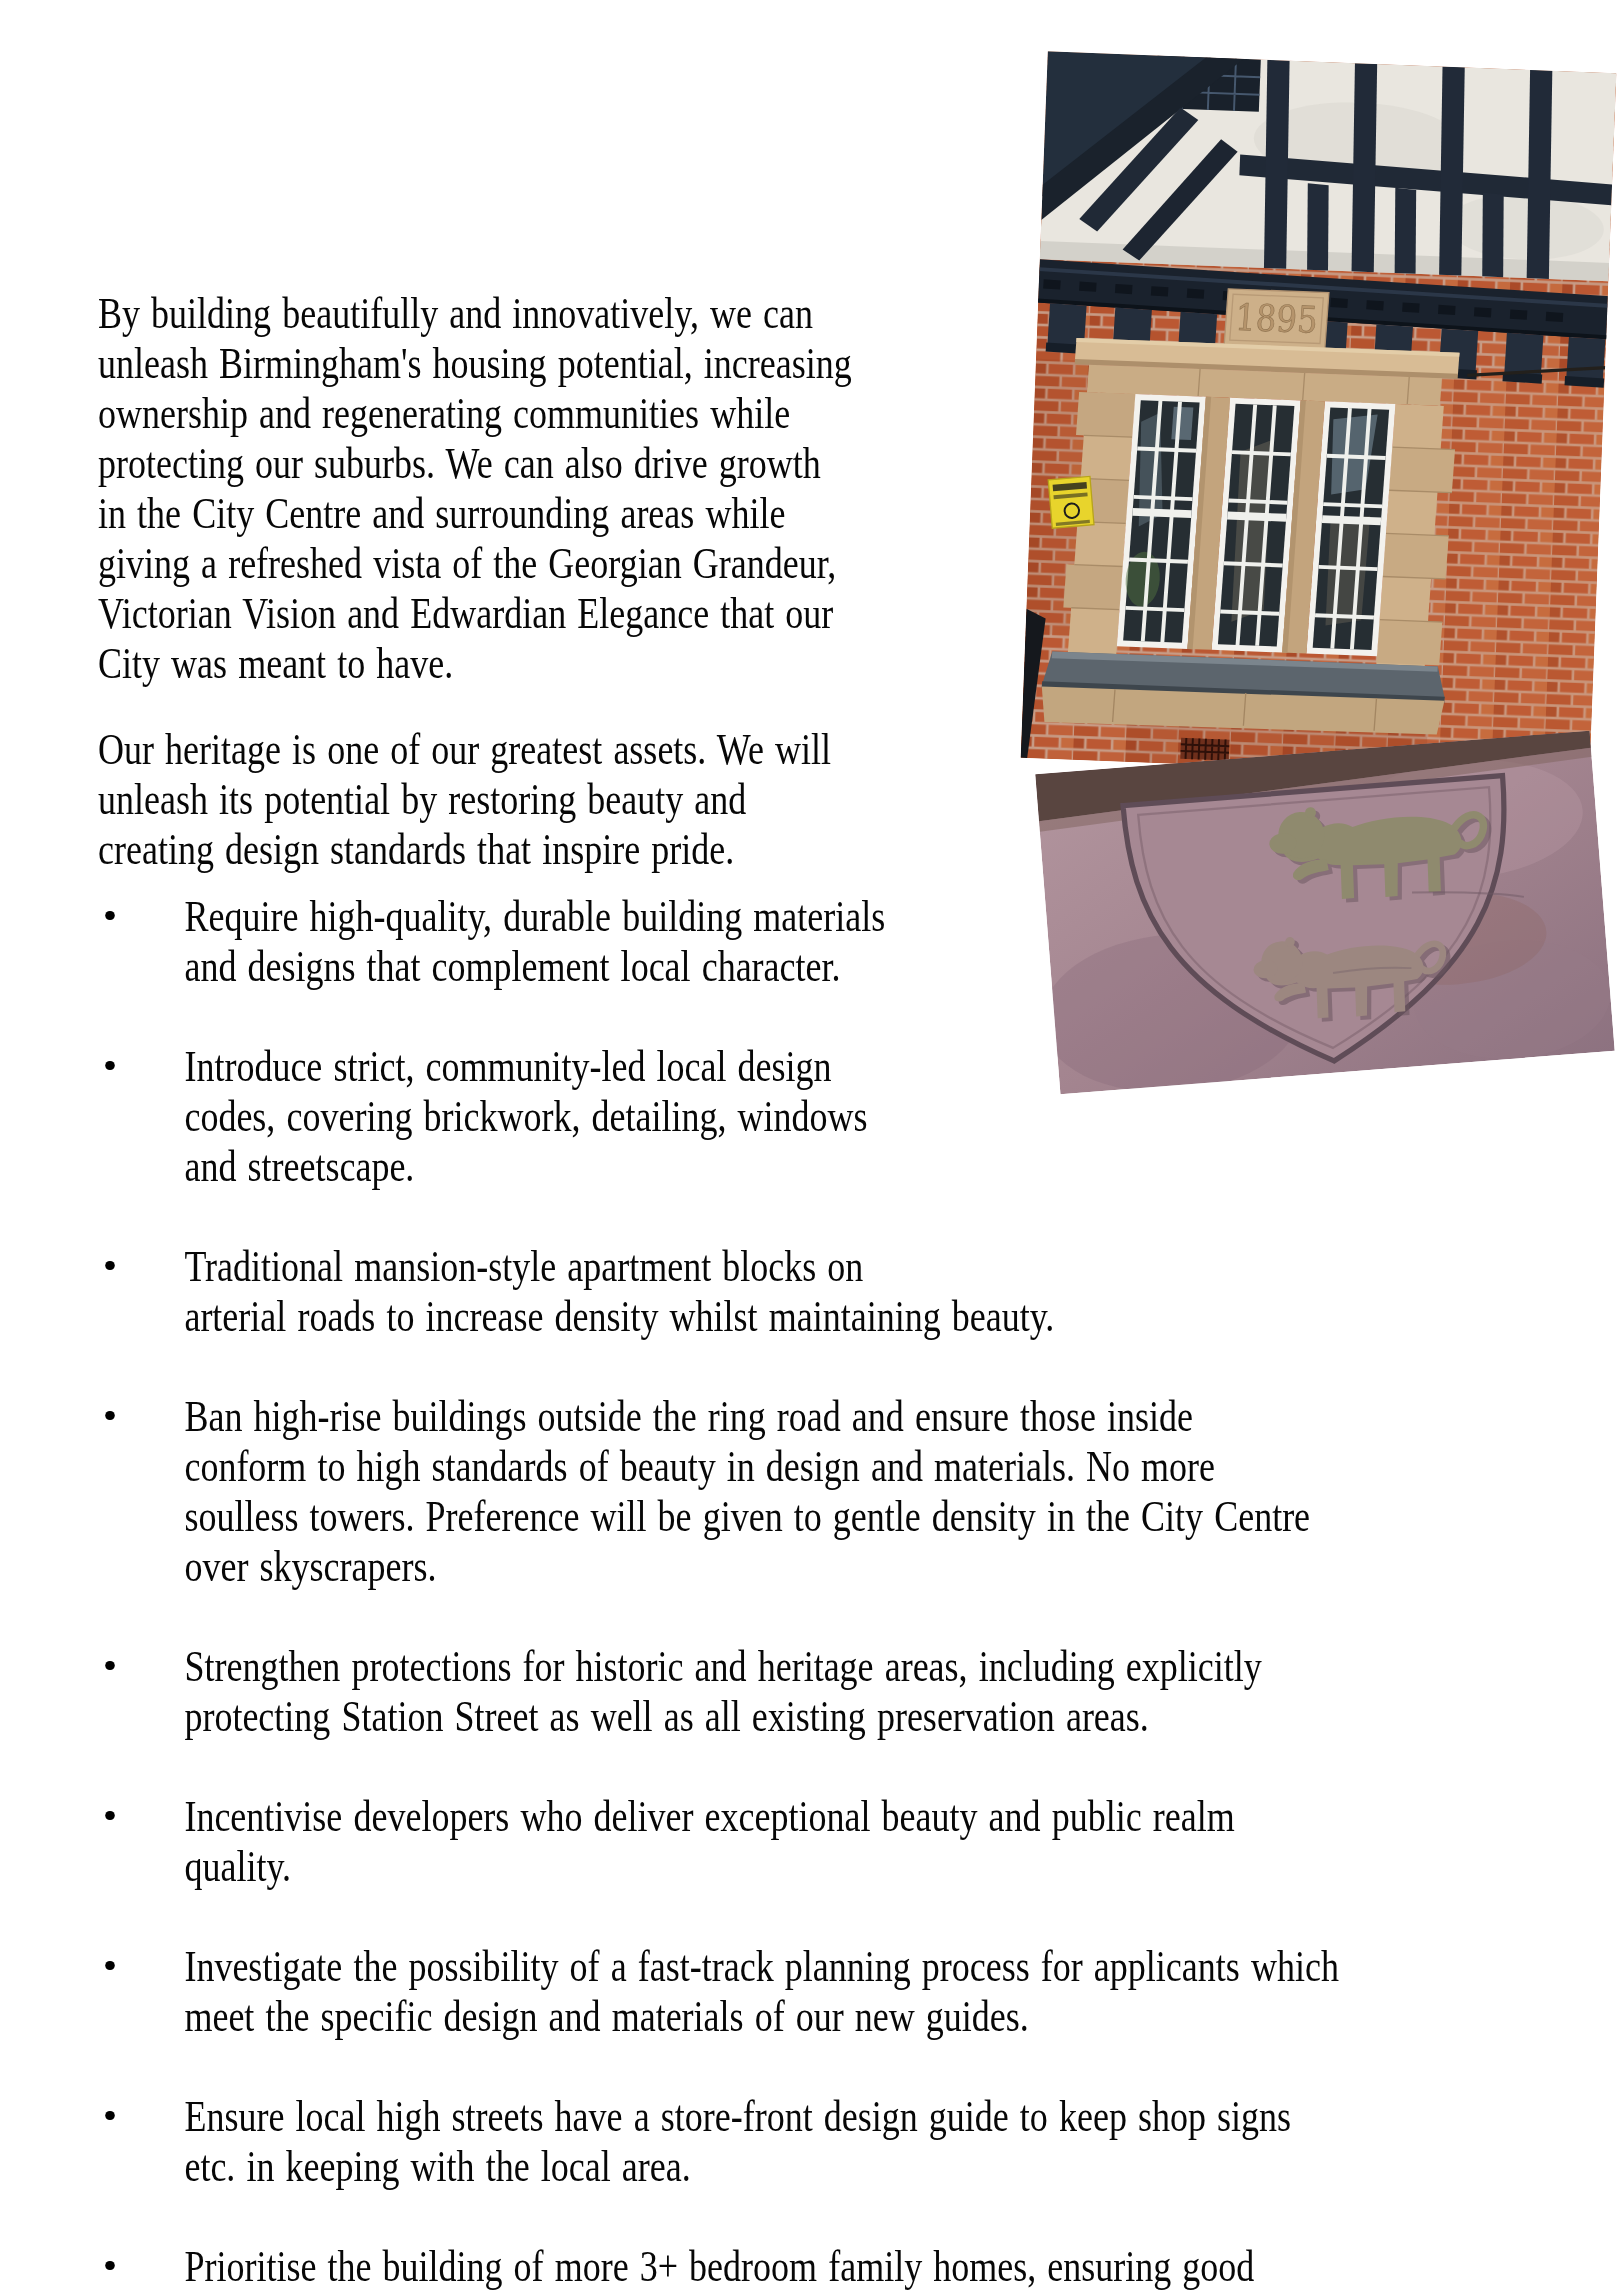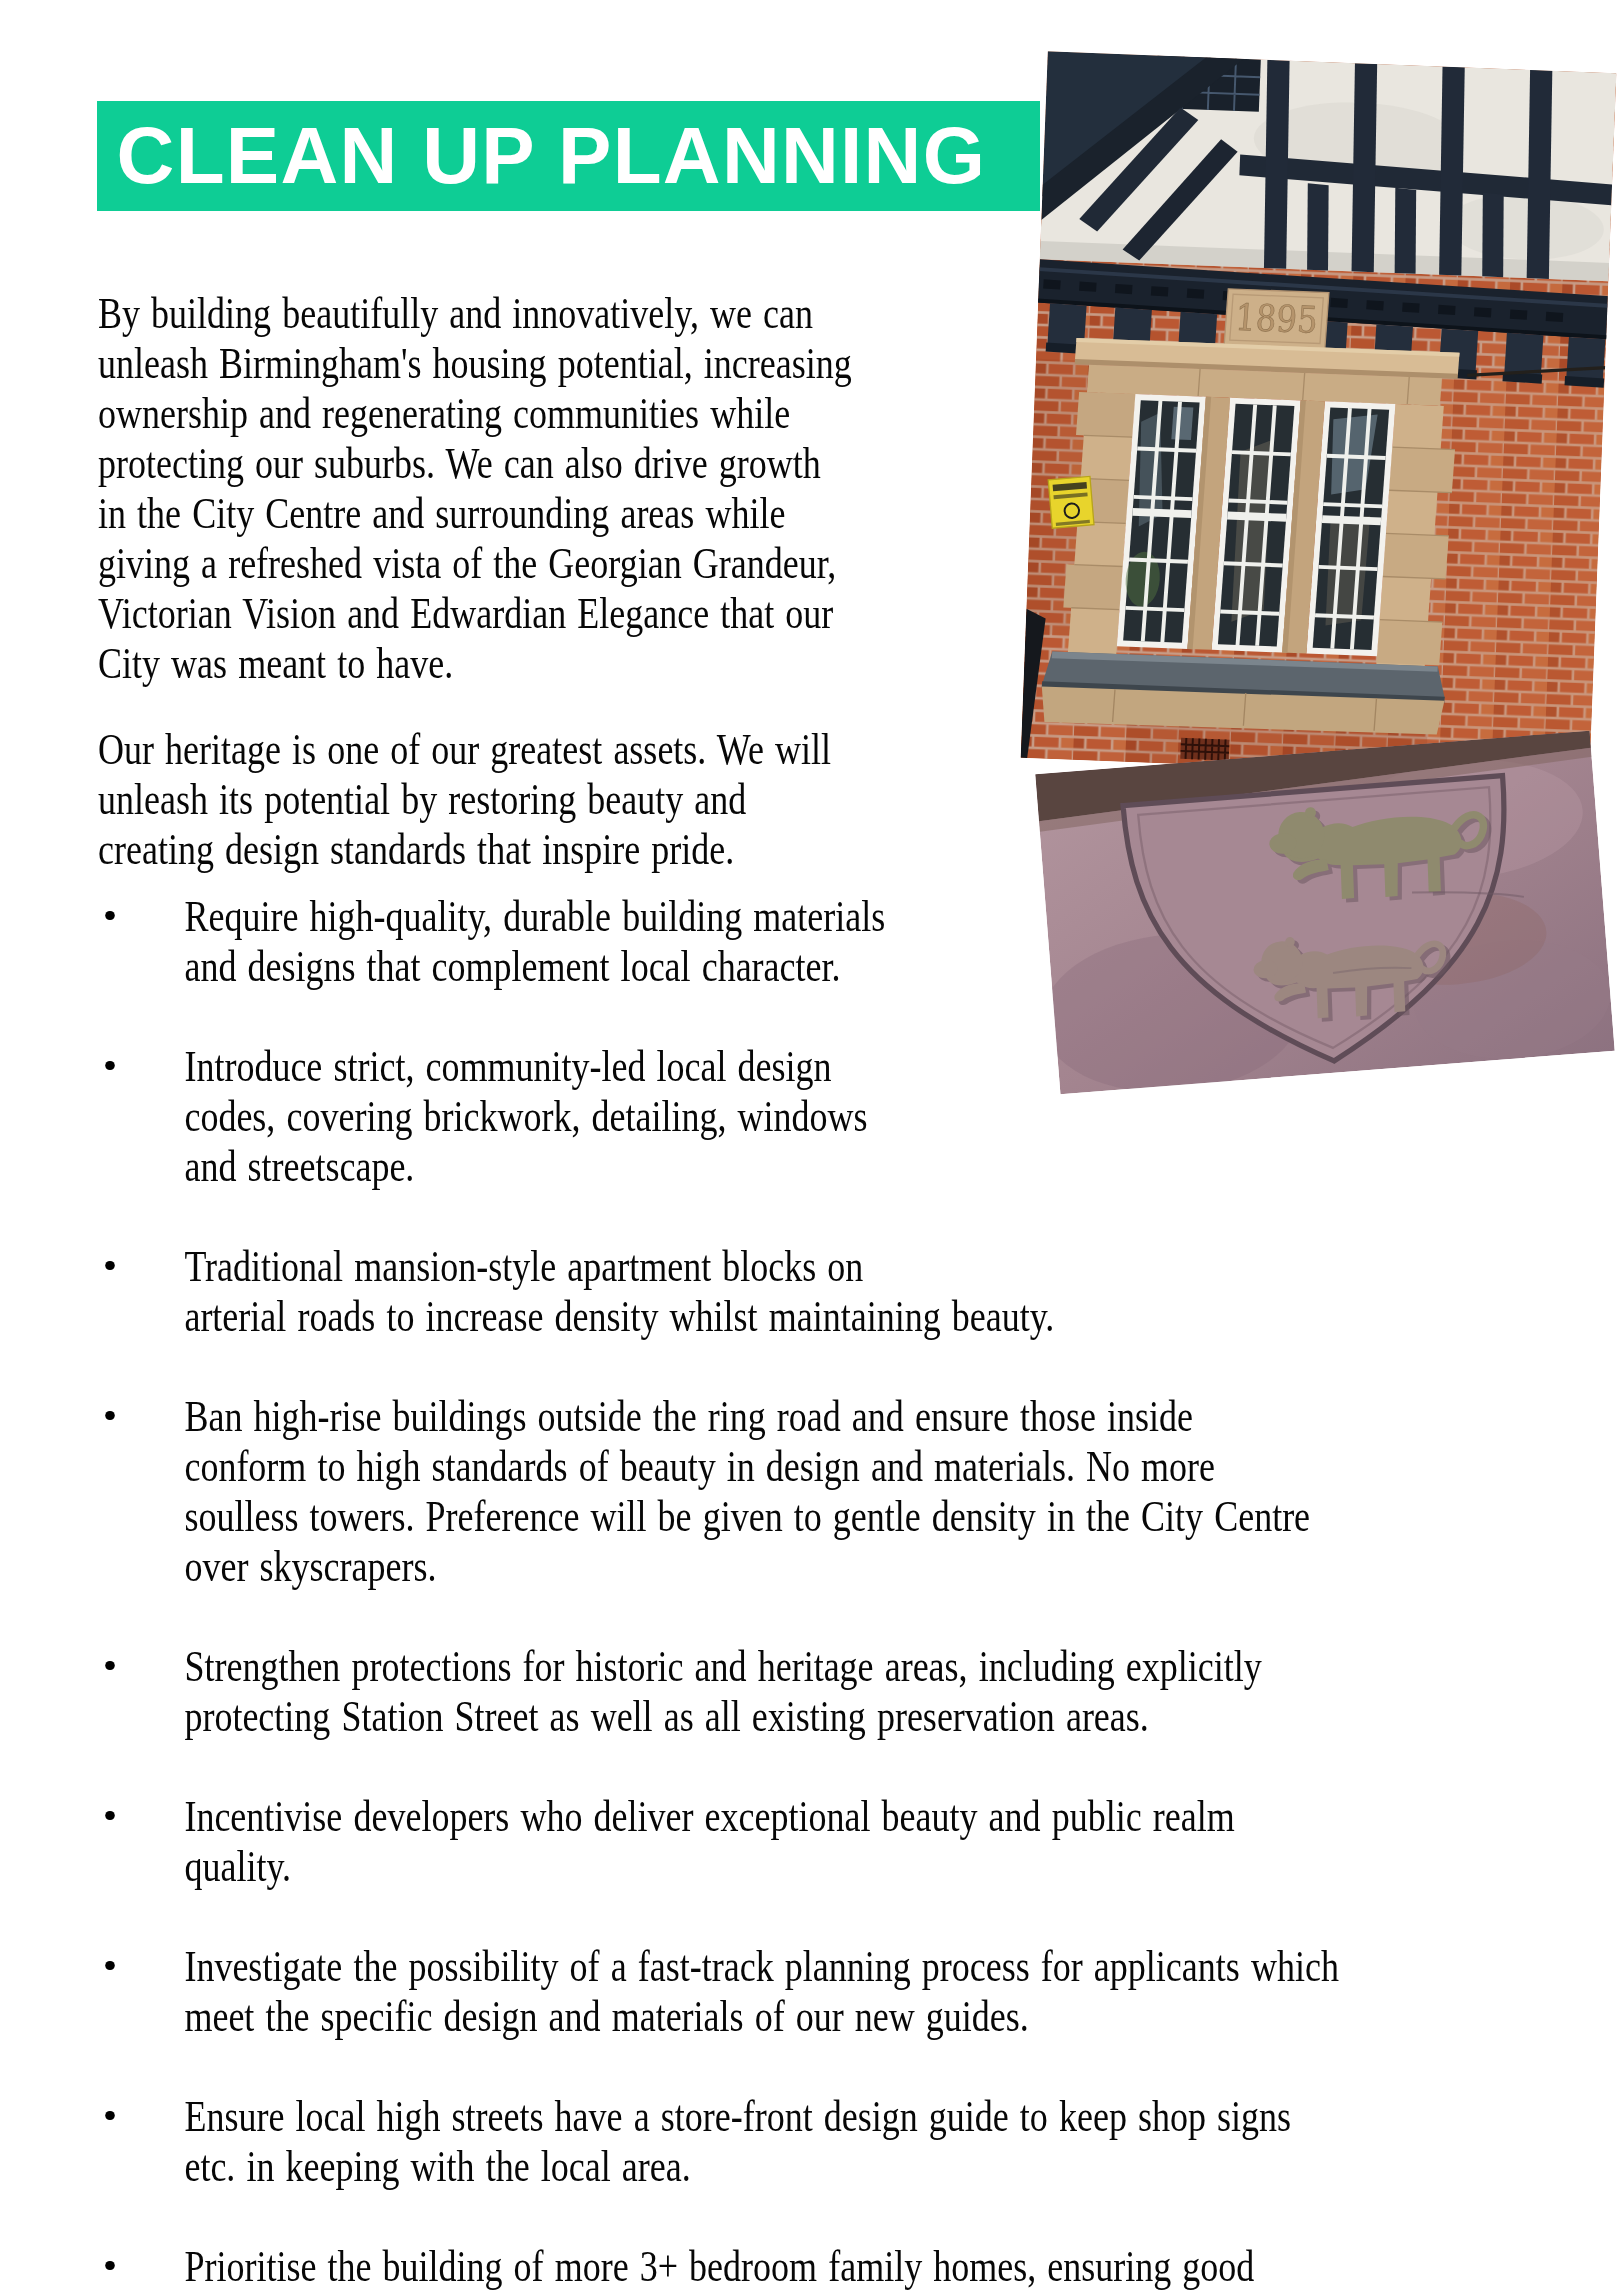--- a/index.html
+++ b/index.html
@@ -20,23 +20,20 @@
   figure{margin:0;padding:0;position:absolute;}
   .photo-building{left:1034px;top:62px;width:569px;height:707px;transform:rotate(2.2deg);}
   .photo-shield{left:1047px;top:752px;width:556px;height:321px;transform:rotate(-4.5deg);}
   figure svg{display:block;width:100%;height:100%;}
 </style>
 </head>
 <body>
 
 <div class="page">
 
-  <div class="banner">
-    <h1>CLEAN UP PLANNING</h1>
-  </div>
 
   <figure class="photo-building">
     <svg viewBox="0 0 870 1080" preserveAspectRatio="none">
       <defs>
         <pattern id="bp" width="80" height="38" patternUnits="userSpaceOnUse">
           <rect width="80" height="38" fill="#C79B85"></rect>
           <rect x="0" y="2" width="37" height="15" fill="#B5532E"></rect>
           <rect x="41" y="2" width="37" height="15" fill="#C0613A"></rect>
           <rect x="0" y="21" width="16" height="15" fill="#AA4A28"></rect>
           <rect x="20" y="21" width="37" height="15" fill="#BB5833"></rect>

